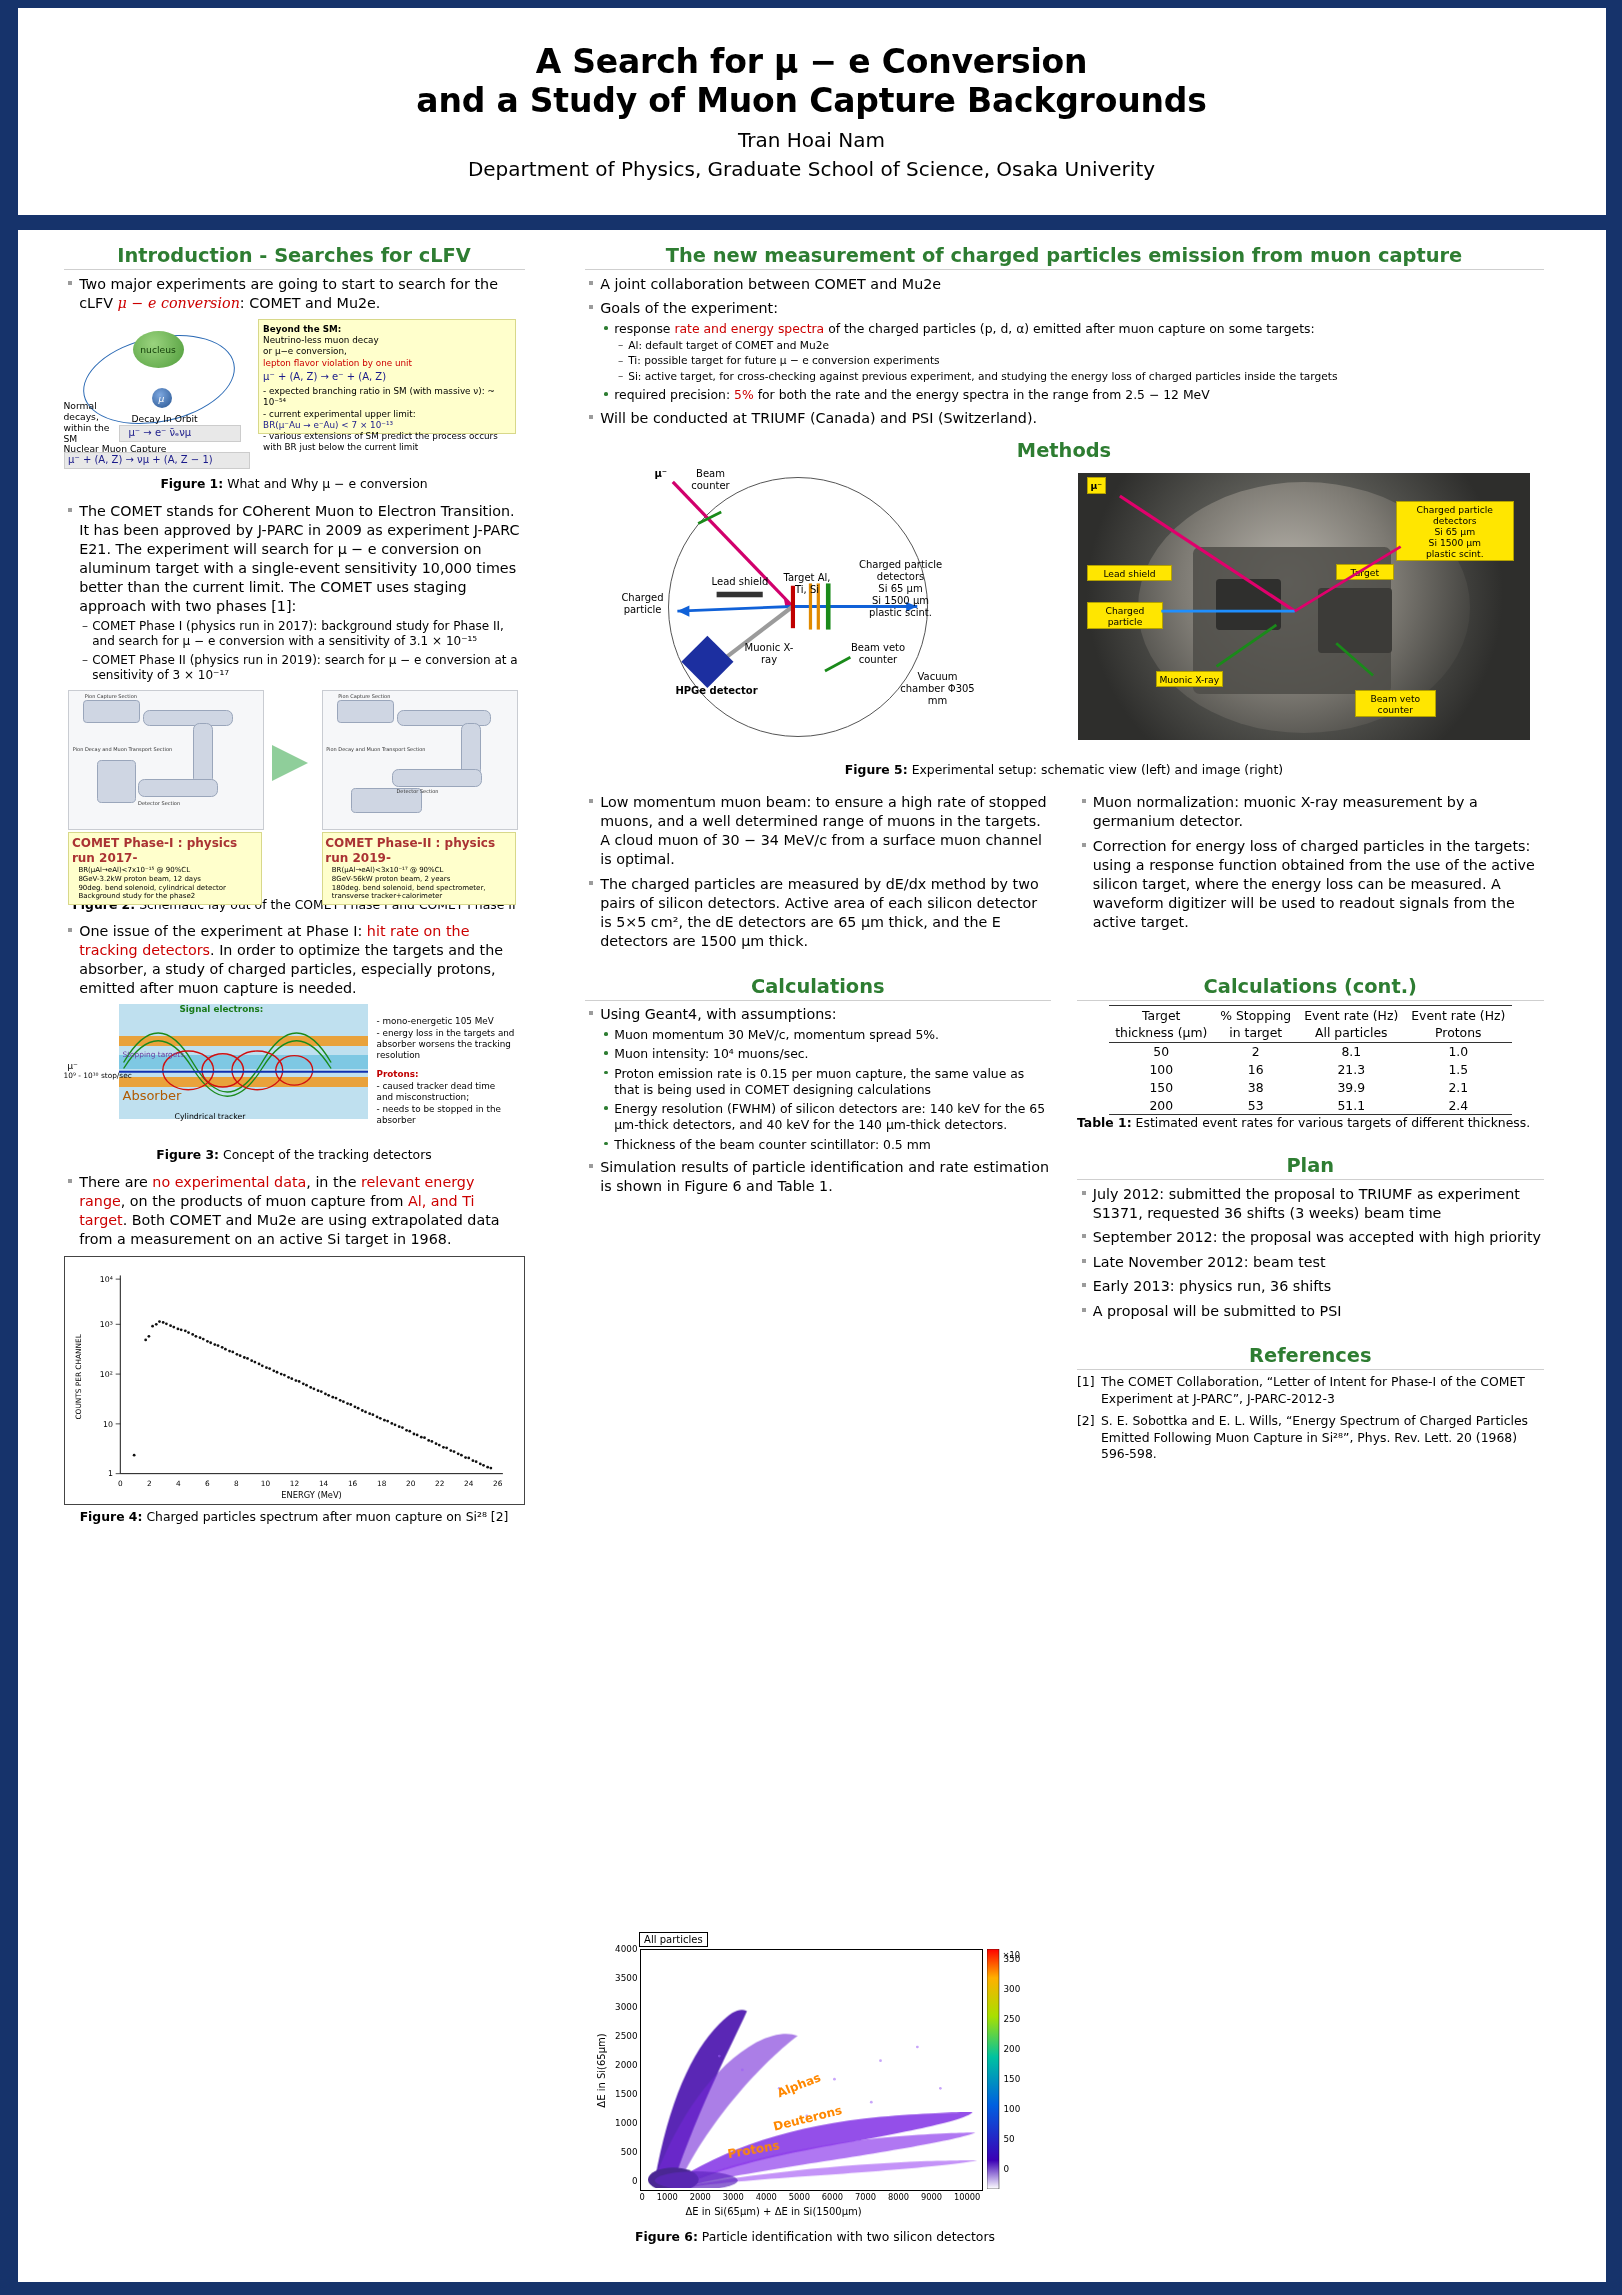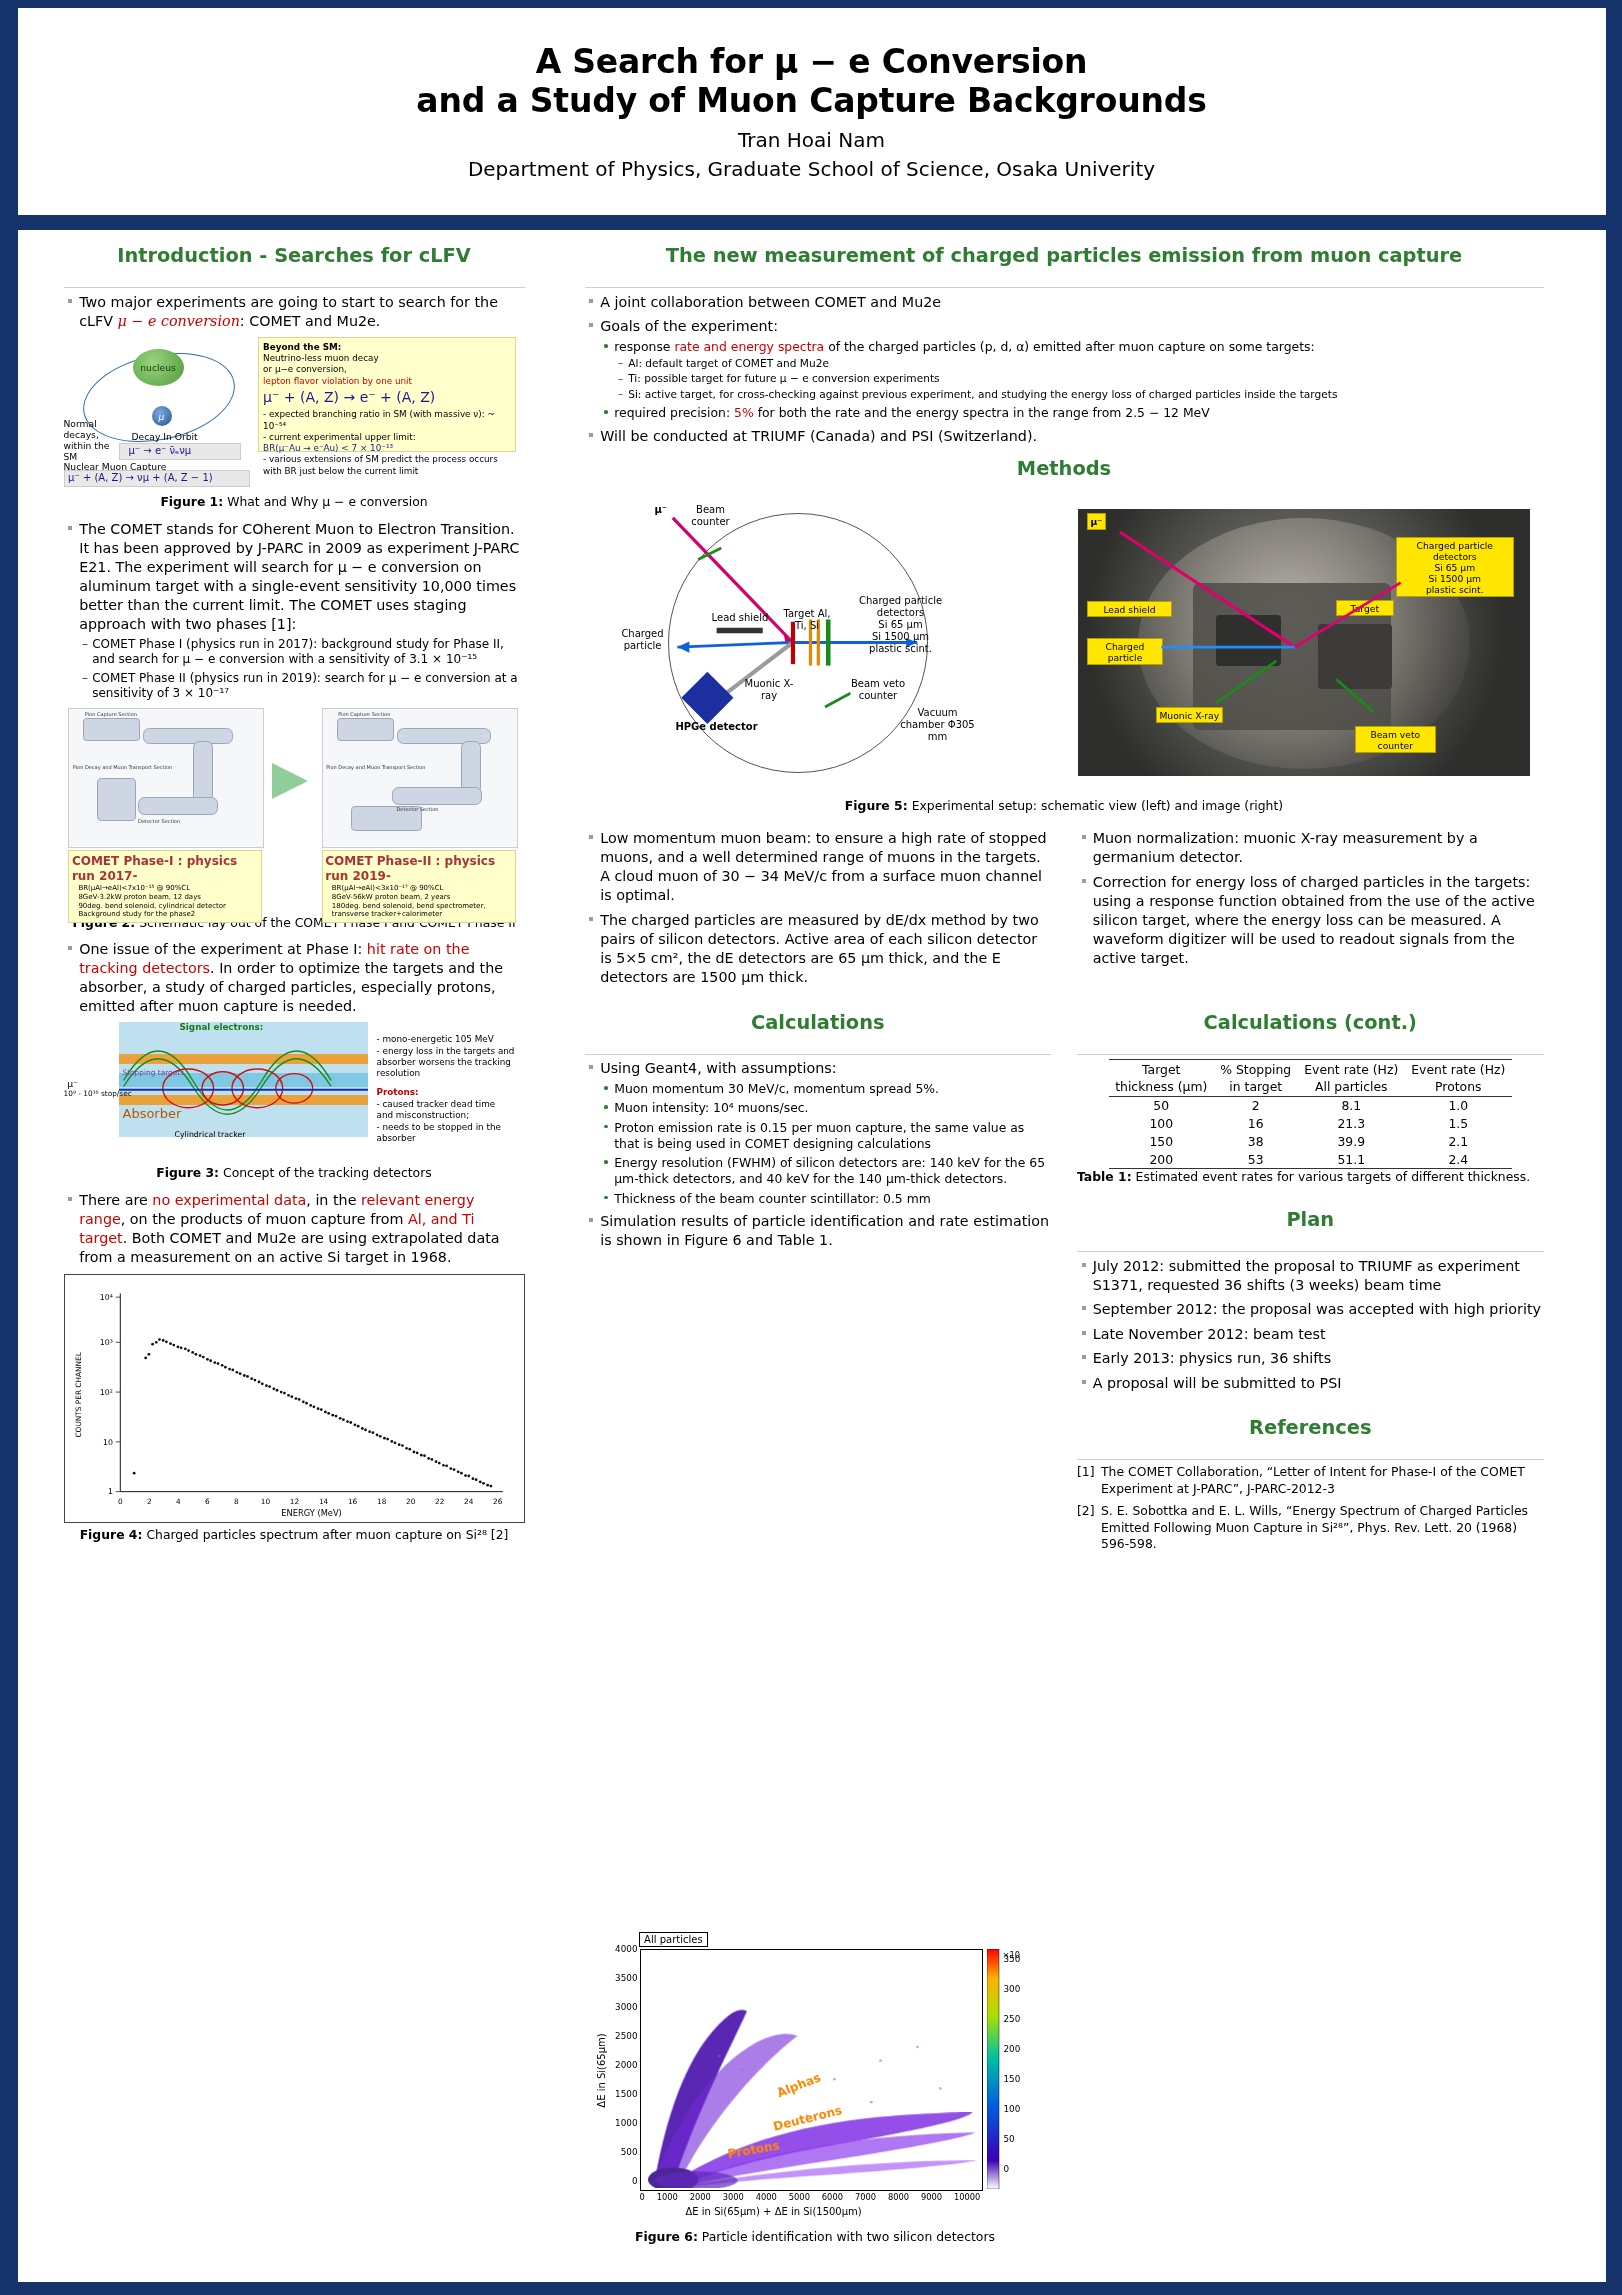--- a/index.html
+++ b/index.html
@@ -23,21 +23,21 @@
   .ital{font-style:italic;font-family:"DejaVu Serif",serif;}
   
   .board{
     position:absolute;left:17.5px;top:230px;width:1588px;height:2052px;background:#ffffff;
   }
   
   .col-left{position:absolute;left:46px;top:14px;width:461px;}
   .col-mid{position:absolute;left:567px;top:14px;width:959px;}
   h2.sec{
     color:#2e7d32;font-size:19.4px;font-weight:bold;text-align:center;margin:0 0 4.6px 0;
-    padding-bottom:20px;border-bottom:0.9px solid #cfcfcf;
+    padding-bottom:2px;border-bottom:0.9px solid #cfcfcf;
   }
   h2.sec.nb{border-bottom:none;}
   ul.bul{list-style:none;margin:4.6px 0 0 0;padding:0;}
   ul.bul > li{
     position:relative;padding-left:15.7px;margin-bottom:5.5px;font-size:14.3px;line-height:1.33;text-align:left;
   }
   ul.bul > li:before{
     content:"";position:absolute;left:4.6px;top:6px;width:4.1px;height:4.1px;background:#9b9b9b;
   }
   ul.sub{list-style:none;margin:2.8px 0 1.8px 0;padding:0;}
@@ -157,21 +157,21 @@
         <div class="gbar" style="left:55px;top:106px;width:120px;height:14.7px;"></div>
         <div class="eqbox" style="left:65px;top:108px;">μ⁻ → e⁻ ν̄ₑνμ</div>
         <div class="lab" style="left:0px;top:124px;">Nuclear Muon Capture</div>
         <div class="gbar" style="left:0px;top:133px;width:184px;height:14.7px;"></div>
         <div class="eqbox" style="left:4.6px;top:135px;">μ⁻ + (A, Z) → νμ + (A, Z − 1)</div>
         <div class="yellowbox">
           <div style="font-weight:bold">Beyond the SM:</div>
           <div>Neutrino-less muon decay</div>
           <div>or μ−e conversion,</div>
           <div class="red">lepton flavor violation by one unit</div>
-          <div style="color:#1a1a8a;font-size:14px;margin:2.3px 0 2.3px 0;">μ⁻ + (A, Z) → e⁻ + (A, Z)</div>
+          <div style="color:#1a1a8a;font-size:10px;margin:2.3px 0 2.3px 0;">μ⁻ + (A, Z) → e⁻ + (A, Z)</div>
           <div>- expected branching ratio in SM (with massive ν): ~ 10⁻⁵⁴</div>
           <div>- current experimental upper limit:</div>
           <div style="color:#1a1a8a;">BR(μ⁻Au → e⁻Au) &lt; 7 × 10⁻¹³</div>
           <div>- various extensions of SM predict the process occurs with BR just below the current limit</div>
         </div>
       </div>
       <div class="caption">
         <b>Figure 1:</b>
         <span>What and Why μ − e conversion</span>
       </div>

